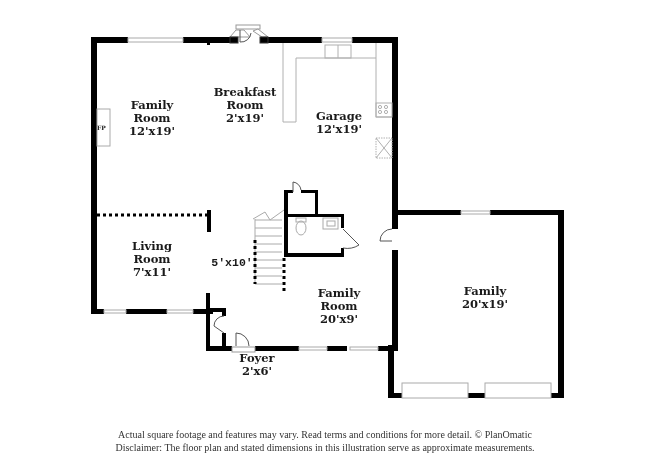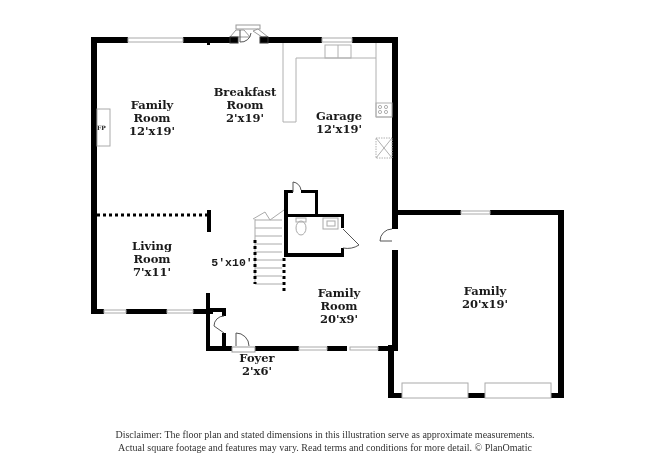--- a/index.html
+++ b/index.html
@@ -180,15 +180,15 @@
 </div>
 
 <div class="room-label" style="left:485px; top:285px;">
   <div>Family</div>
   <div class="dim">20'x19'</div>
 </div>
 
 <div class="fp" style="left:97px; top:124px;">FP</div>
 
 <div class="disclaimer">
+  <div>Actual square footage and features may vary. Read terms and conditions for more detail. © PlanOmatic</div>
   <div>Disclaimer: The floor plan and stated dimensions in this illustration serve as approximate measurements.</div>
-  <div>Actual square footage and features may vary. Read terms and conditions for more detail. © PlanOmatic</div>
 </div>
 
 </body></html>

